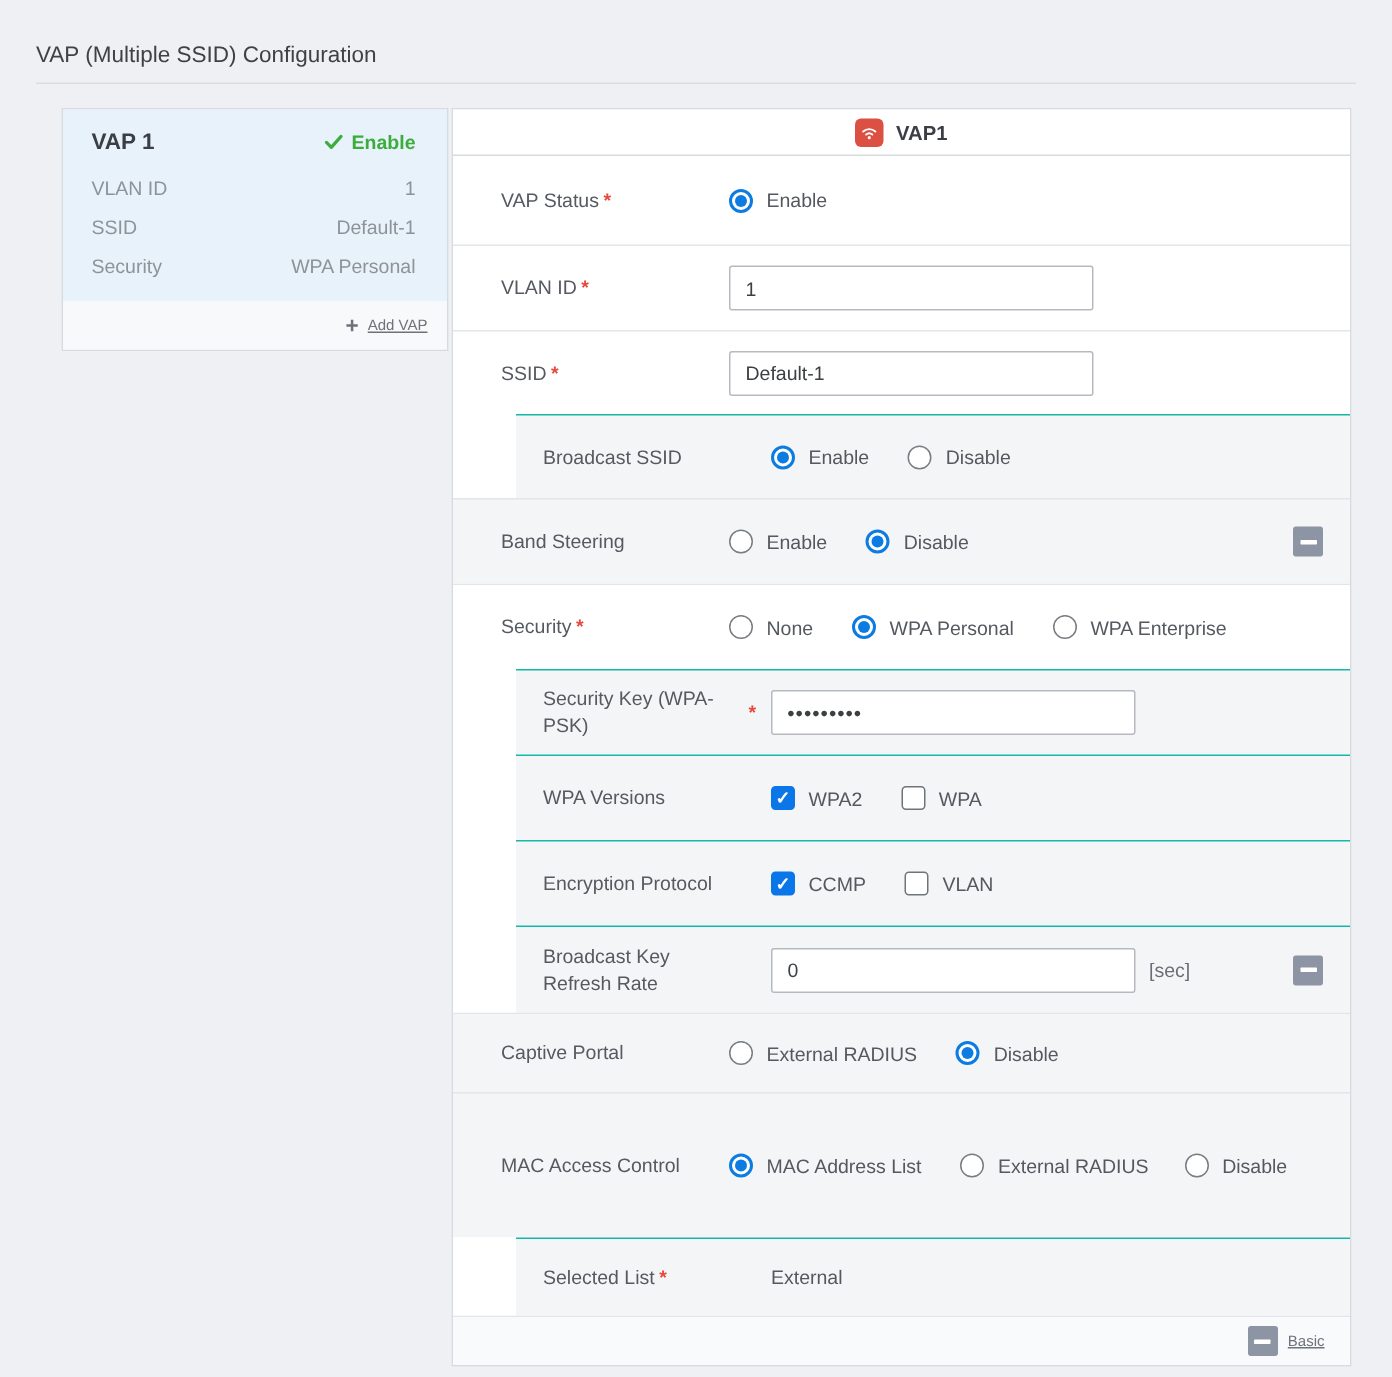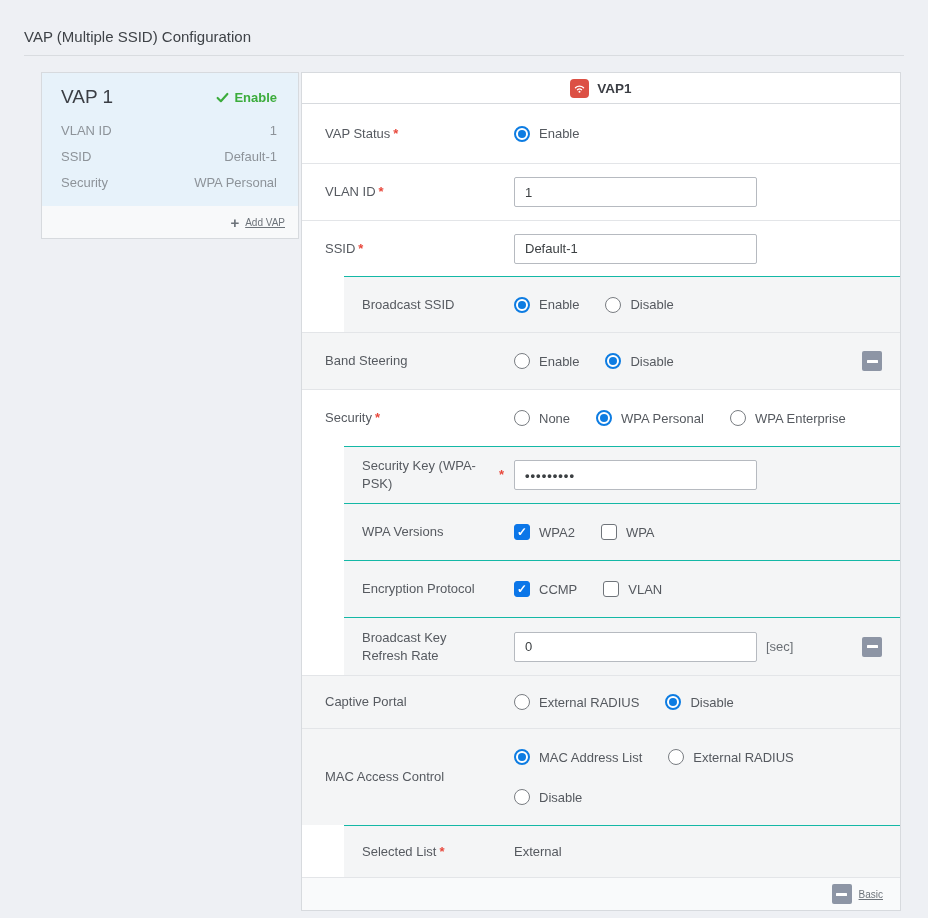--- a/index.html
+++ b/index.html
@@ -35,21 +35,21 @@
     font-size:13px; font-weight:700; color:#3b3e44;
   }
   .wifi-badge {
     width:19px; height:19px; border-radius:4px;
     background:#dc5044; display:flex; align-items:center; justify-content:center;
     flex:0 0 auto;
   }
   .hdr-gap { display:inline-block; width:8px; }
   .vap-entry { background:#e7f2fa; padding:13px 21px 11px 19px; }
   .entry-top { display:flex; align-items:center; justify-content:space-between; margin-bottom:9px; }
-  .entry-name { font-size:19px; font-weight:400; color:#3b3e44; }
+  .entry-name { font-size:15px; font-weight:700; color:#3b3e44; }
   .entry-status { display:flex; align-items:center; gap:5px; font-size:13px; font-weight:700; color:#3cac3c; }
   .entry-row { display:flex; justify-content:space-between; height:26px; align-items:center; font-size:13px; color:#8d9399; }
   .add-row {
     height:32px; background:#f8f9fa;
     display:flex; align-items:center; justify-content:flex-end; gap:6px;
     padding-right:13px;
   }
   .plus-icon { color:#6d737a; font-weight:700; font-size:15px; line-height:1; }
   .plus-icon::before { content:"+"; }
   .gray-link { font-size:10px; color:#6d737a; text-decoration:underline; cursor:pointer; }
@@ -57,21 +57,21 @@
   
   .form-panel {
     width:600px; margin-left:2px; background:#fff;
     border:1px solid #d7dade;
   }
   .form-panel .panel-header { font-size:13.5px; }
   .row { display:flex; align-items:center; background:#fff; }
   .row.bt { border-top:1px solid #e3e5e8; }
   .row.gray { background:#f4f5f6; }
   .label-cell {
-    width:212px; padding-left:23px; flex:0 0 auto;
+    width:184px; padding-left:32px; flex:0 0 auto;
     font-size:13px; color:#565a60; line-height:18px;
   }
   .req { color:#e8483c; font-weight:700; margin-left:3px; }
   .ctrl { display:flex; align-items:center; gap:26px; flex:1 1 auto; }
   .r-vap-status{height:59px} .r-vlan{height:57px} .r-ssid{height:56px}
   .r-bssid{height:56px} .r-band{height:57px} .r-sec{height:57px}
   .r-key{height:57px} .r-wpa{height:57px} .r-enc{height:57px}
   .r-bkrr{height:58px} .r-captive{height:53px} .r-mac{height:97px}
   .r-sel{height:52px} .r-footer{height:33px}
 
@@ -110,21 +110,21 @@
   .pw { letter-spacing:1px; font-weight:700; }
   .unit { font-size:13px; color:#6a6f75; margin-left:9px; }
   .minus-btn {
     width:20px; height:20px; border-radius:2px; background:#8d95a5;
     display:flex; align-items:center; justify-content:center;
     cursor:pointer; flex:0 0 auto;
   }
   .minus-bar { width:11px; height:3px; background:#fff; border-radius:0.5px; }
   .row-minus { position:absolute; right:18px; }
   .pos-rel { position:relative; }
-  .mac-ctrl { flex-direction:column; align-items:flex-start; gap:24px; padding:20px 0; }
+  .mac-ctrl { flex-direction:row; align-items:flex-start; gap:24px; padding:20px 0; }
   .mac-line { display:flex; align-items:center; gap:26px; }
   .static-val { font-size:13px; color:#55595f; }
   .footer-row {
     justify-content:flex-end; gap:7px; padding-right:17px;
     background:#f9fafb;
   }
 </style>
 </head>
 <body>
 

